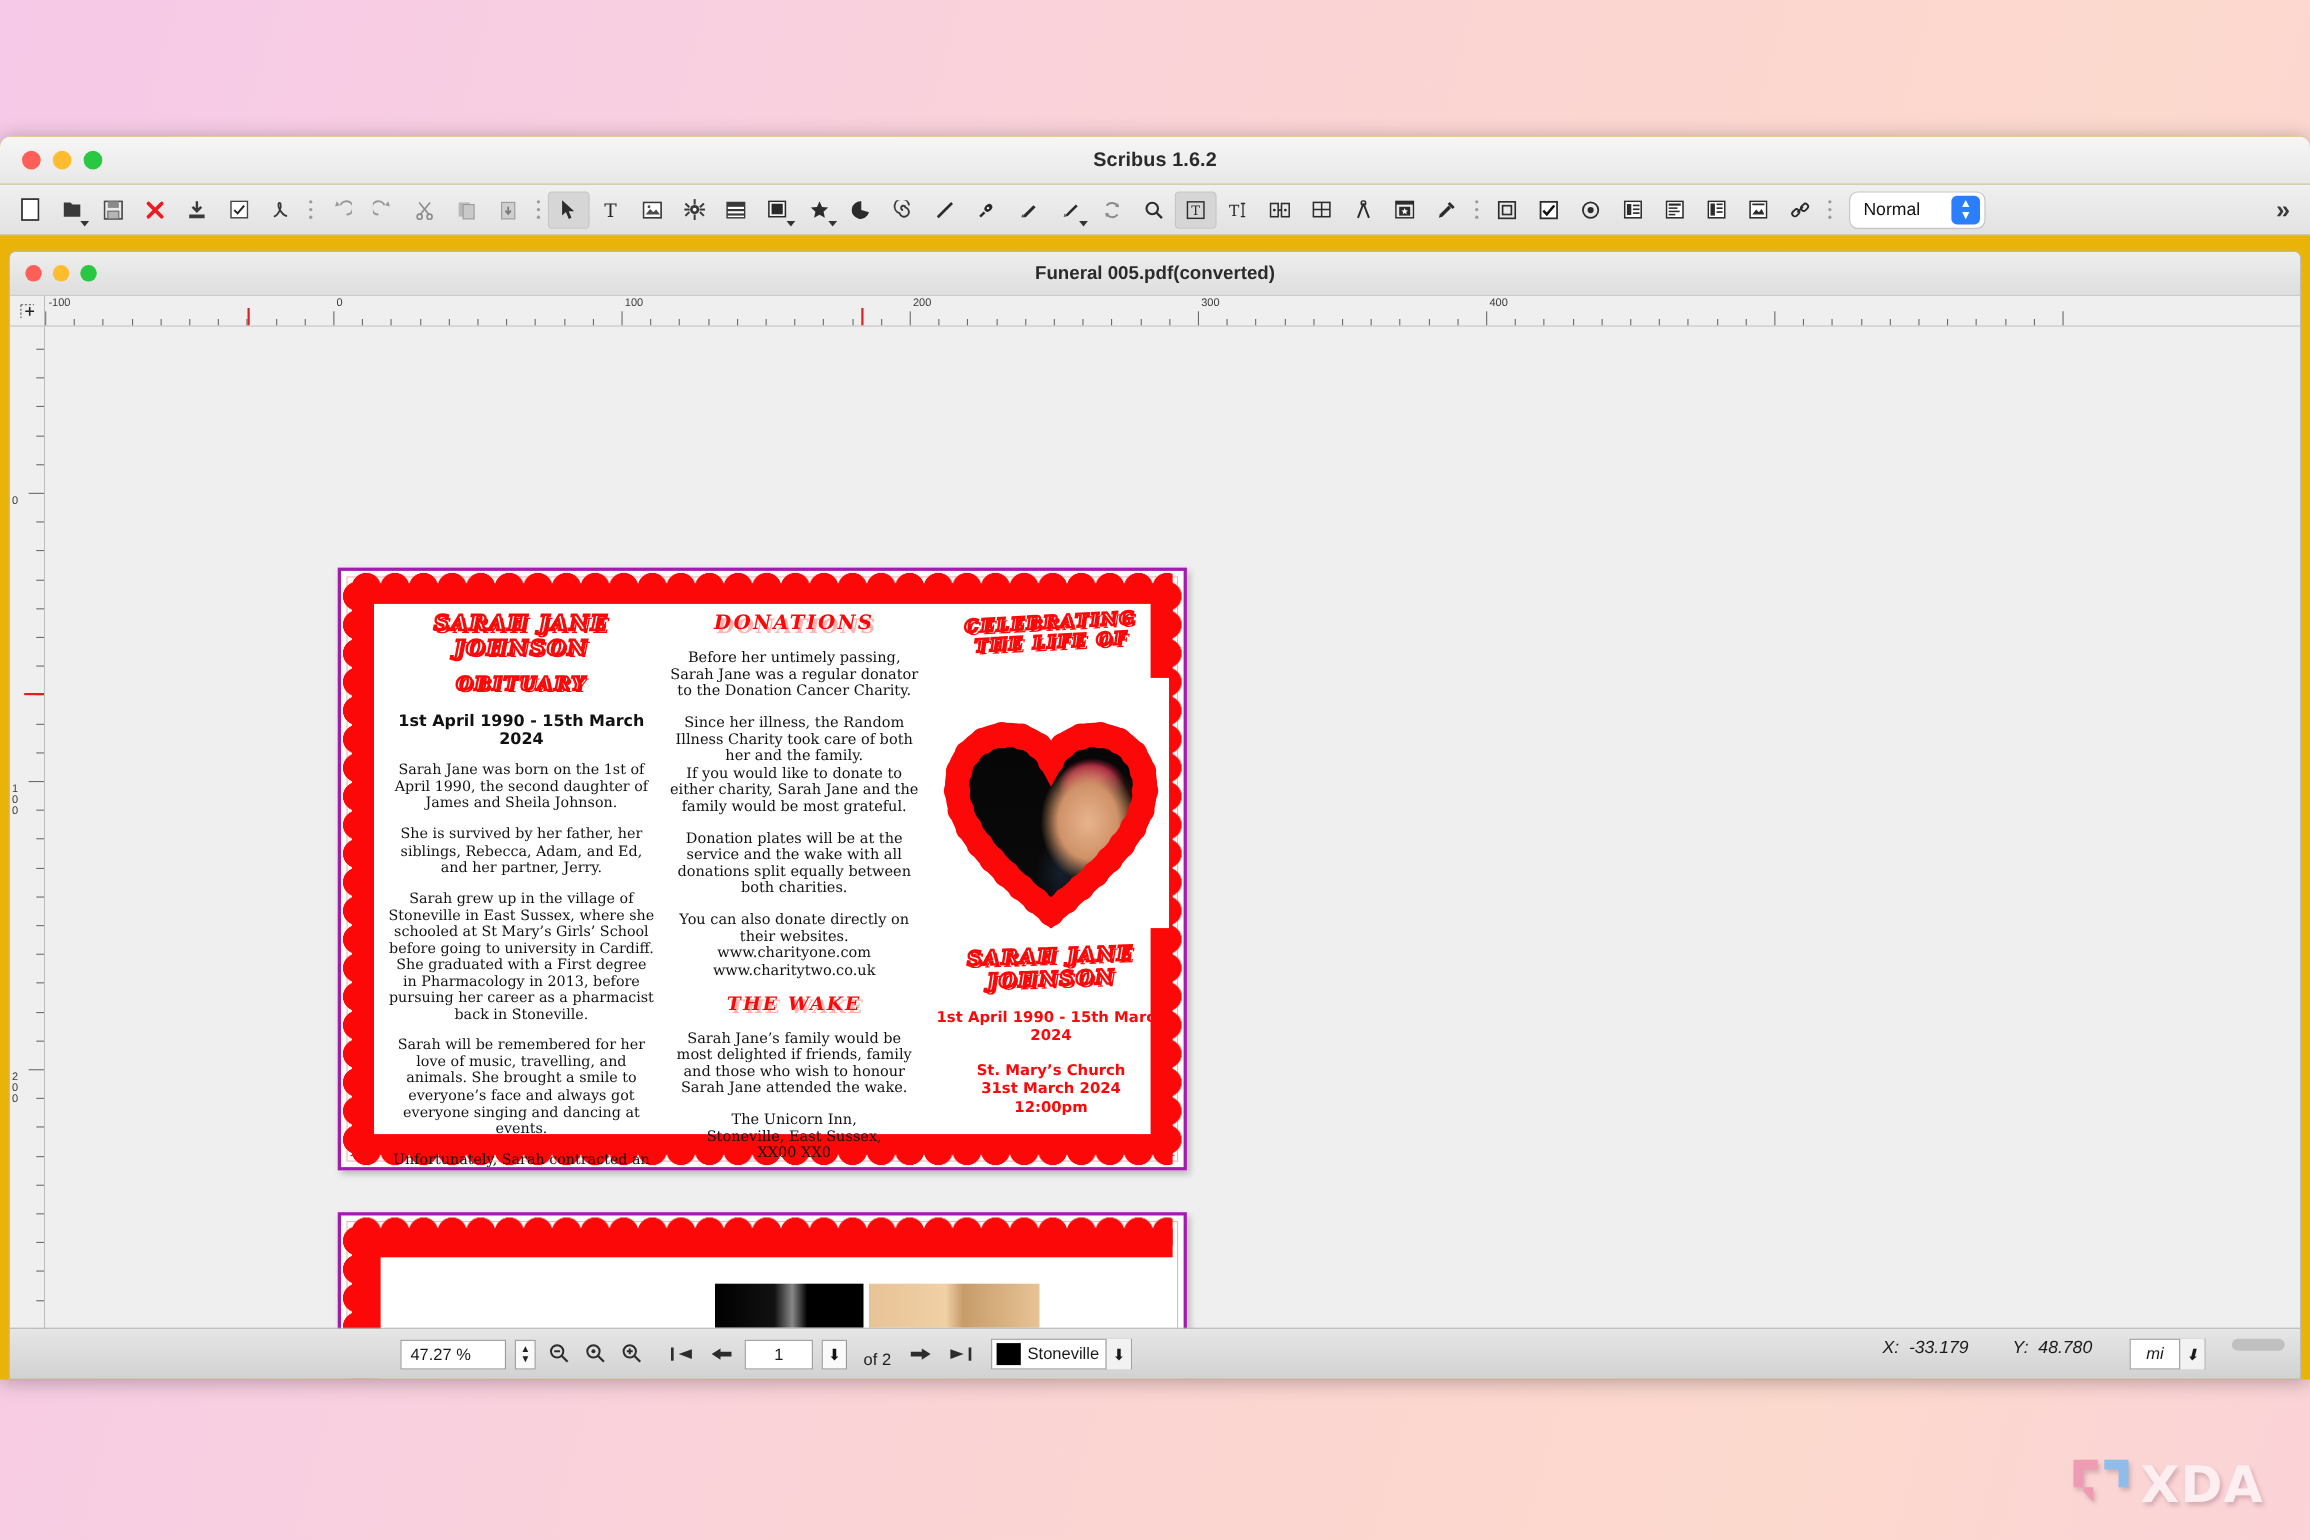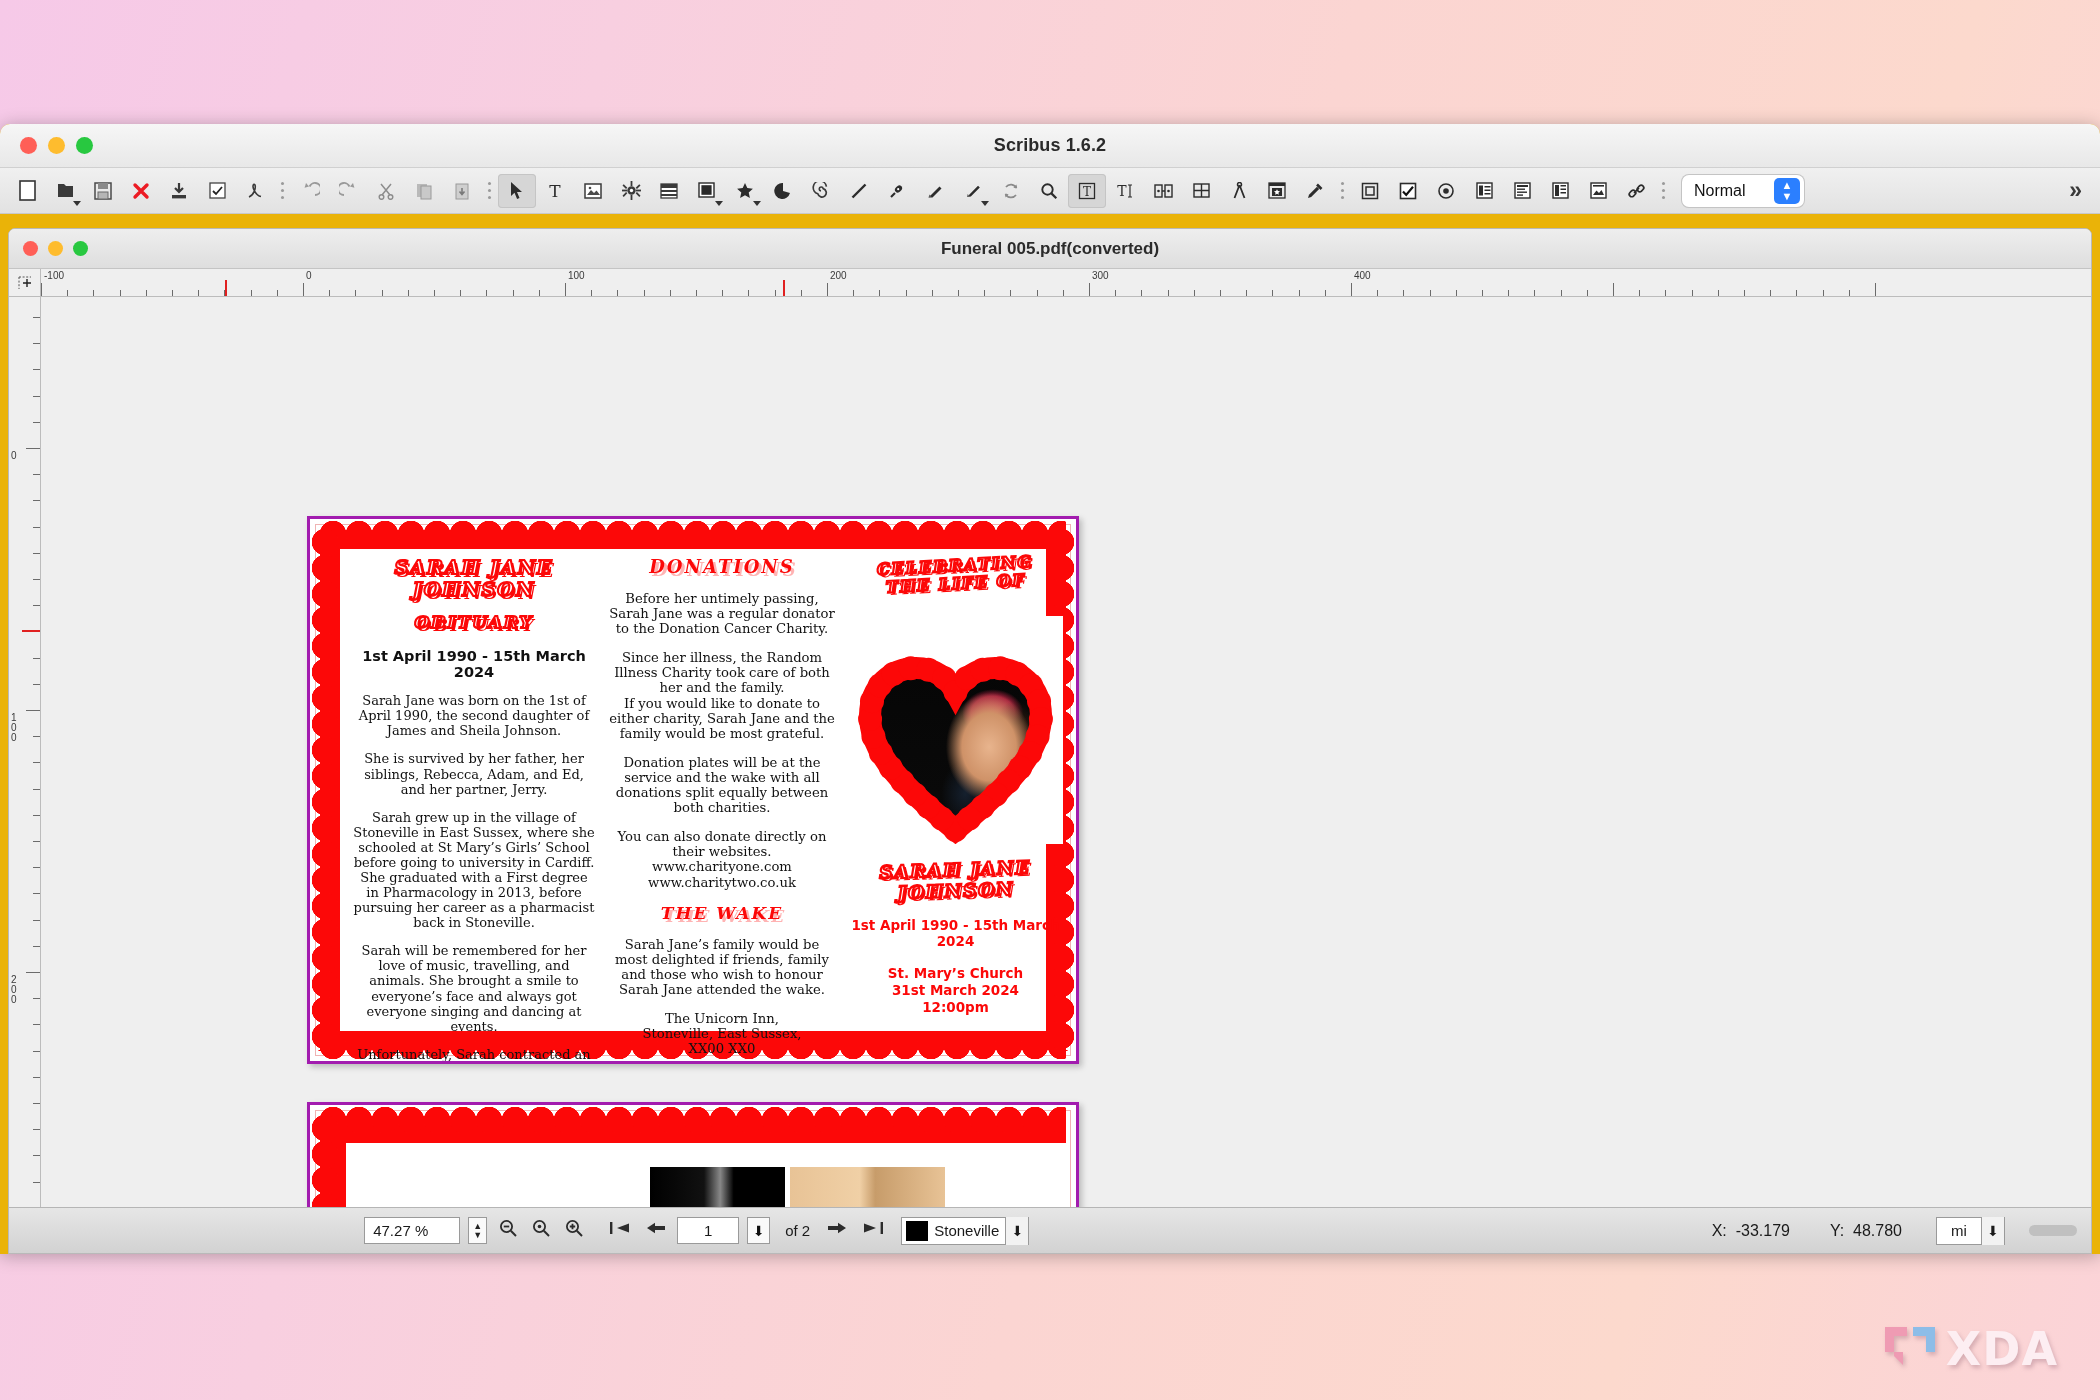--- a/index.html
+++ b/index.html
@@ -281,22 +281,22 @@
 
   
   .statusbar {
     position: absolute; left: 0; right: 0; bottom: 0; height: 46px;
     background: linear-gradient(#e6e6e6, #d2d2d2);
     border-top: 1px solid #b5b5b5;
     display: flex; align-items: center;
     padding: 0 14px;
     font-size: 15px; color: #1a1a1a;
   }
-  .sb-group { display: flex; align-items: center; gap: 8px; }
-  .sb-center { display: flex; align-items: center; gap: 9px; margin: 0 auto; }
+  .sb-group { display: flex; gap: 8px; font-style: italic; }
+  .sb-center { display: flex; align-items: flex-end; gap: 9px; margin: 0 auto; }
   .spin-field {
     background: #fff; border: 1px solid #9a9a9a;
     height: 27px; display: flex; align-items: center;
     font-size: 15px;
   }
   .zoom-field { width: 96px; padding-left: 8px; }
   .page-field { width: 62px; justify-content: center; }
   .spin-arrows {
     width: 19px; height: 27px; border: 1px solid #9a9a9a; background: #fafafa;
     display: flex; flex-direction: column; align-items: center; justify-content: center;

